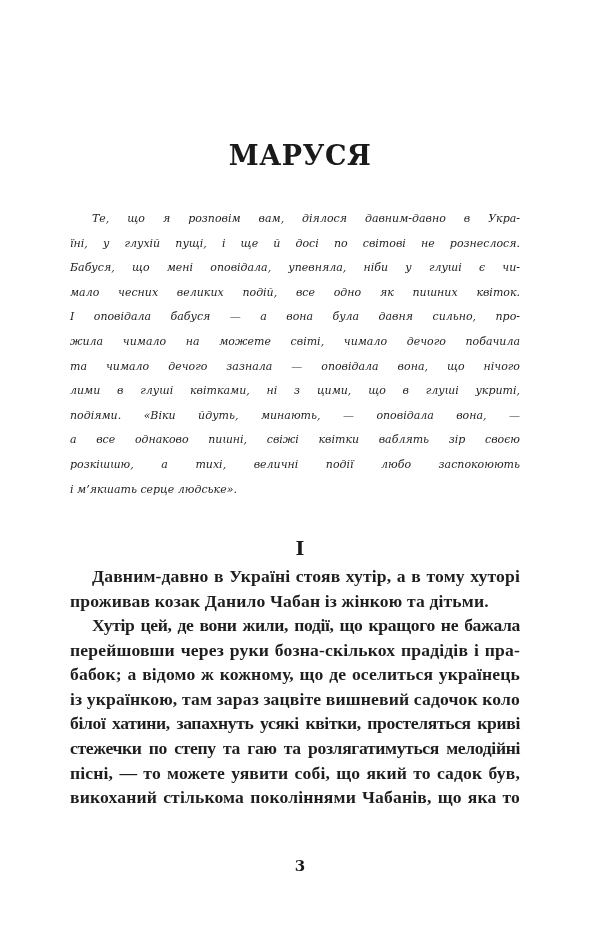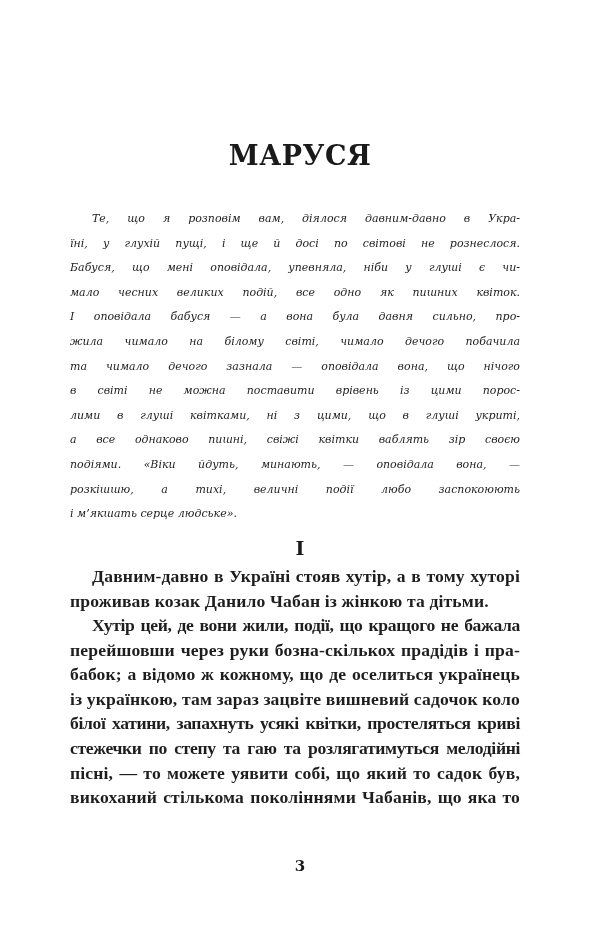--- a/index.html
+++ b/index.html
@@ -37,26 +37,25 @@
 <div class="page">
 
   <div class="title">МАРУСЯ</div>
 
   <div class="block italic" style="top:207px;">
     <div class="line indent">Те, що я розповім вам, діялося давним-давно в Укра-</div>
     <div class="line">їні, у глухій пущі, і ще й досі по світові не рознеслося.</div>
     <div class="line">Бабуся, що мені оповідала, упевняла, ніби у глуші є чи-</div>
     <div class="line">мало чесних великих подій, все одно як пишних квіток.</div>
     <div class="line">І оповідала бабуся — а вона була давня сильно, про-</div>
-    <div class="line">жила чимало на білому світі, чимало дечого побачила</div>
+    <div class="line">жила чимало на можете світі, чимало дечого побачила</div>
     <div class="line">та чимало дечого зазнала — оповідала вона, що нічого</div>
-    <div class="line">в світі не можна поставити врівень із цими порос-</div>
     <div class="line">лими в глуші квітками, ні з цими, що в глуші укриті,</div>
+    <div class="line">подіями. «Віки йдуть, минають, — оповідала вона, —</div>
     <div class="line">а все однаково пишні, свіжі квітки ваблять зір своєю</div>
-    <div class="line">подіями. «Віки йдуть, минають, — оповідала вона, —</div>
     <div class="line">розкішшю, а тихі, величні події любо заспокоюють</div>
     <div class="line last">і м’якшать серце людське».</div>
   </div>
 
   <div class="section">I</div>
 
   <div class="block roman" style="top:564px;">
     <div class="line indent">Давним-давно в Україні стояв хутір, а в тому хуторі</div>
     <div class="line last">проживав козак Данило Чабан із жінкою та дітьми.</div>
   </div>

